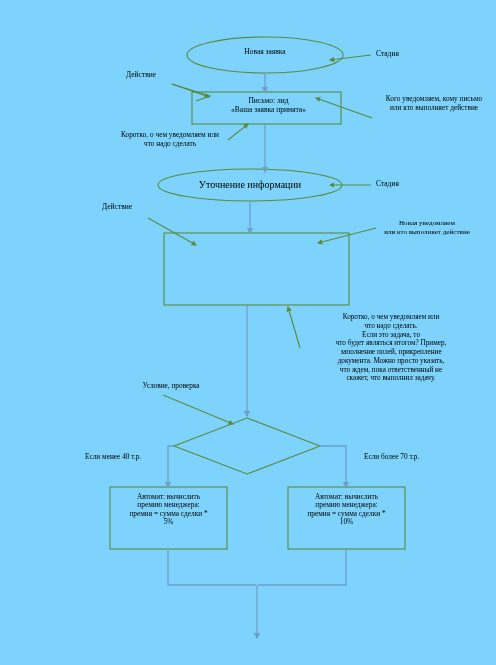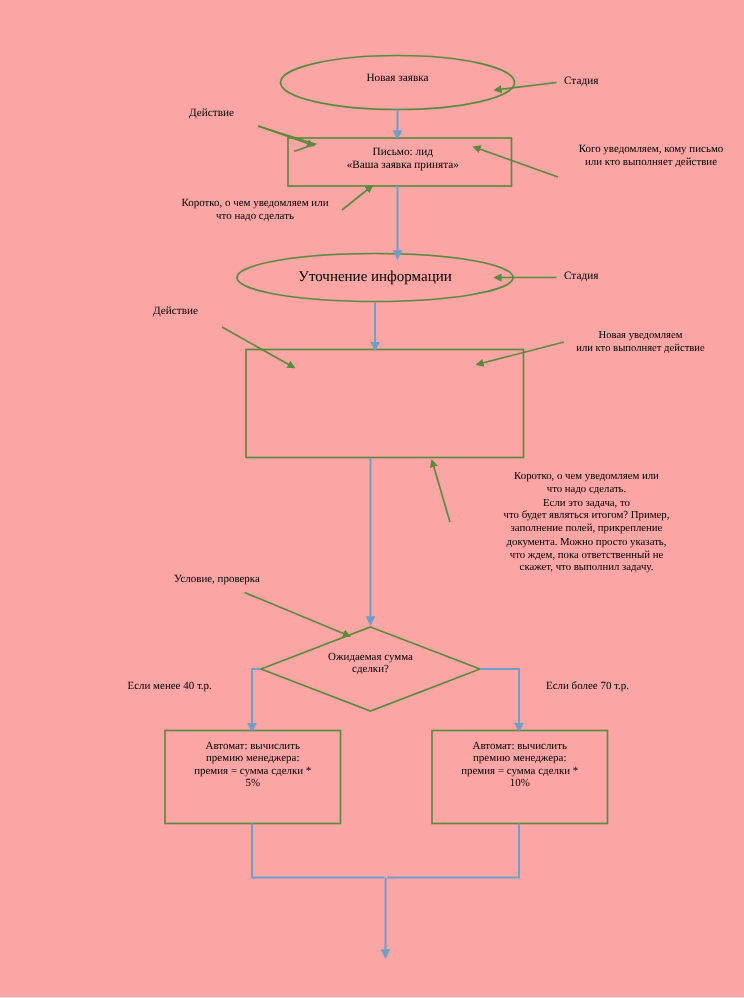--- a/index.html
+++ b/index.html
@@ -4,21 +4,21 @@
 <style>
   html, body {
     margin: 0;
     padding: 0;
     background: #ffffff;
   }
   #canvas {
     position: relative;
     width: 496px;
     height: 665px;
-    background: #fca5a5;
+    background: #7dd3fc;
     font-family: "Liberation Serif", serif;
     overflow: hidden;
     text-decoration: underline;
   }
   svg.layer {
     position: absolute;
     left: 0;
     top: 0;
     width: 496px;
     height: 665px;
@@ -107,22 +107,20 @@
   </svg>
 
   <div class="node-text" style="left:195px; top:48px; width:140px; font-size:7.5px;">Новая заявка</div>
 
   <div class="node-text" style="left:194px; top:97px; width:149px; font-size:7.5px;">Письмо: лид
 «Ваша заявка  принята»</div>
 
   <div class="node-text" style="left:180px; top:179px; width:140px; font-size:10px;">Уточнение информации</div>
 
 
-  <div class="node-text" style="left:197px; top:434px; width:100px; font-size:7.3px;">Ожидаемая сумма
-сделки?</div>
 
   <div class="node-text" style="left:112px; top:493px; width:113px; font-size:7.3px;">Автомат: вычислить
 премию менеджера:
 премия = сумма сделки *
 5%</div>
 
   <div class="node-text" style="left:290px; top:493px; width:113px; font-size:7.3px;">Автомат: вычислить
 премию менеджера:
 премия = сумма сделки *
 10%</div>
@@ -146,19 +144,19 @@
 
   <div class="annot center" style="left:288px; top:313px; width:206px; font-size:7.2px;">Коротко, о чем уведомляем или
 что надо сделать.
 Если это задача,  то
 что будет являться итогом? Пример,
 заполнение  полей, прикрепление
 документа.  Можно просто указать,
 что ждем, пока ответственный  не
 скажет, что выполнил задачу.</div>
 
-  <div class="annot left" style="left:116px; top:382px; width:110px; font-size:7.3px;">Условие, проверка</div>
+  <div class="annot left" style="left:116px; top:382px; width:110px; font-size:7.3px;text-align:center;">Условие, проверка</div>
 
   <div class="annot left" style="left:85px; top:453px; width:100px; font-size:7.3px;">Если менее 40 т.р.</div>
 
   <div class="annot left" style="left:364px; top:453px; width:100px; font-size:7.3px;">Если более 70 т.р.</div>
 
 </div>
 
 </body></html>

